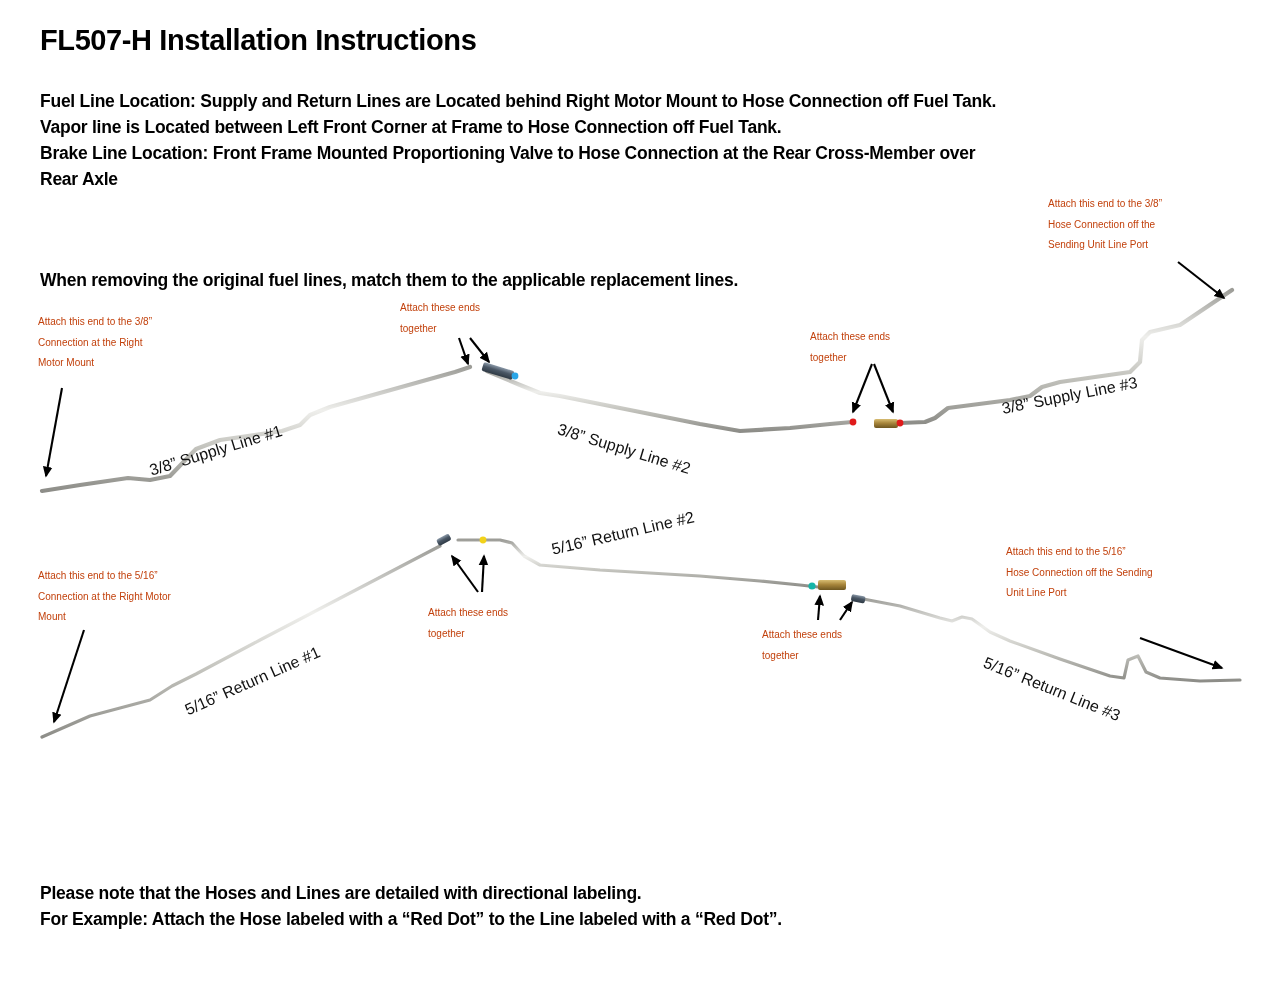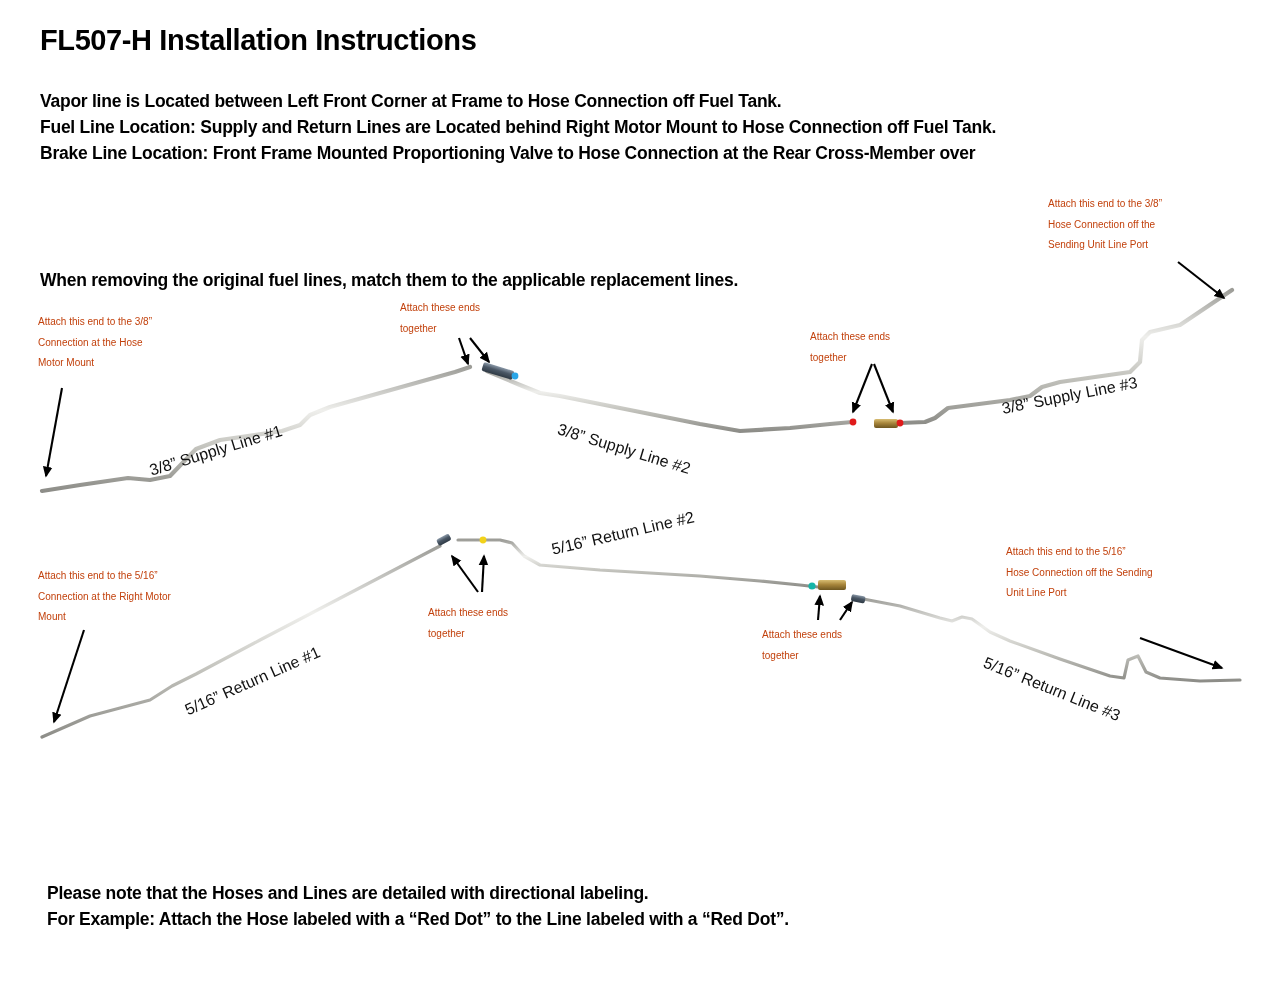--- a/index.html
+++ b/index.html
@@ -34,21 +34,21 @@
     position: absolute;
     left: 40px;
     font-size: 17.5px;
     font-weight: bold;
     letter-spacing: -0.25px;
     line-height: 26px;
     white-space: nowrap;
   }
   #intro-block { top: 88px; }
   #match-line  { top: 228px; margin-top: 39px; }
-  #footer-block{ top: 880px; margin-left: 7px; }
+  #footer-block{ top: 880px; }
   .body-block .para-line { display: block; }
 
   
   #diagram {
     position: absolute;
     left: 0;
     top: 0;
     width: 1280px;
     height: 989px;
   }
@@ -93,23 +93,24 @@
   #label-return-3 { left: 984px;  top: 653px; transform: rotate(22deg); }
 </style>
 </head>
 <body>
 
 <div id="page">
 
   <div id="doc-title">FL507-H Installation Instructions</div>
 
   <div class="body-block" id="intro-block">
+    <span class="para-line">Fuel Line Location:  Supply and Return Lines are Located behind Right Motor Mount to Hose Connection off Fuel Tank.</span>
     <span class="para-line">Vapor line is Located between Left Front Corner at Frame to Hose Connection off Fuel Tank.</span>
-    <span class="para-line">Fuel Line Location:  Supply and Return Lines are Located behind Right Motor Mount to Hose Connection off Fuel Tank.</span>
     <span class="para-line">Brake Line Location: Front Frame Mounted Proportioning Valve to Hose Connection at the Rear Cross-Member over</span>
+    <span class="para-line">Rear Axle</span>
   </div>
 
   <div class="body-block" id="match-line">
     <span class="para-line">When removing the original fuel lines, match them to the applicable replacement lines.</span>
   </div>
 
   <div class="body-block" id="footer-block">
     <span class="para-line">Please note that the Hoses and Lines are detailed with directional labeling.</span>
     <span class="para-line">For Example: Attach the Hose labeled with a “Red Dot” to the Line labeled with a “Red Dot”.</span>
   </div>
@@ -204,21 +205,21 @@
       <line x1="478" y1="592" x2="452" y2="556" stroke="#000" stroke-width="2.1" marker-end="url(#arrowHead)"></line>
       <line x1="482" y1="592" x2="484" y2="556" stroke="#000" stroke-width="2.1" marker-end="url(#arrowHead)"></line>
 
       <line x1="818" y1="620" x2="820" y2="596" stroke="#000" stroke-width="2.1" marker-end="url(#arrowHead)"></line>
       <line x1="840" y1="620" x2="852" y2="602" stroke="#000" stroke-width="2.1" marker-end="url(#arrowHead)"></line>
     </g>
   </svg>
 
   <div class="callout" id="callout-supply-left">
     <span class="cl">Attach this end to the 3/8”</span>
-    <span class="cl">Connection at the Hose</span>
+    <span class="cl">Connection at the Right</span>
     <span class="cl">Motor Mount</span>
   </div>
 
   <div class="callout" id="callout-supply-right">
     <span class="cl">Attach this end to the 3/8”</span>
     <span class="cl">Hose Connection off the</span>
     <span class="cl">Sending Unit Line Port</span>
   </div>
 
   <div class="callout center" id="callout-supply-mid1">

